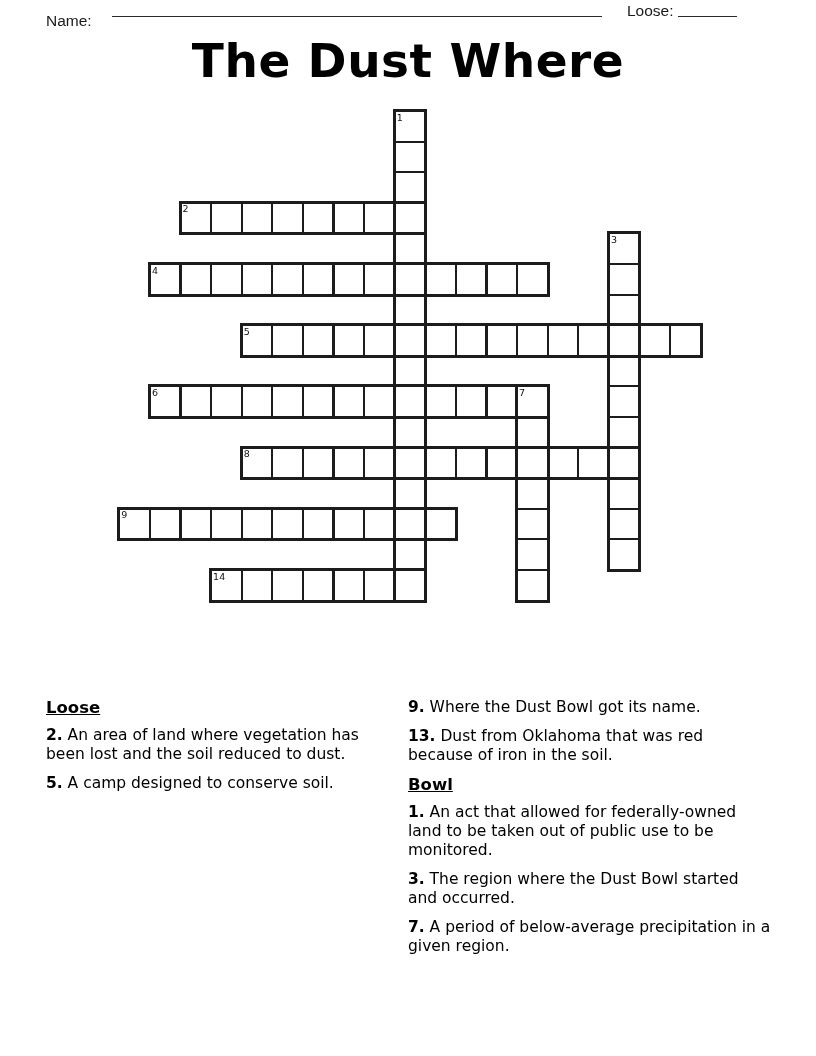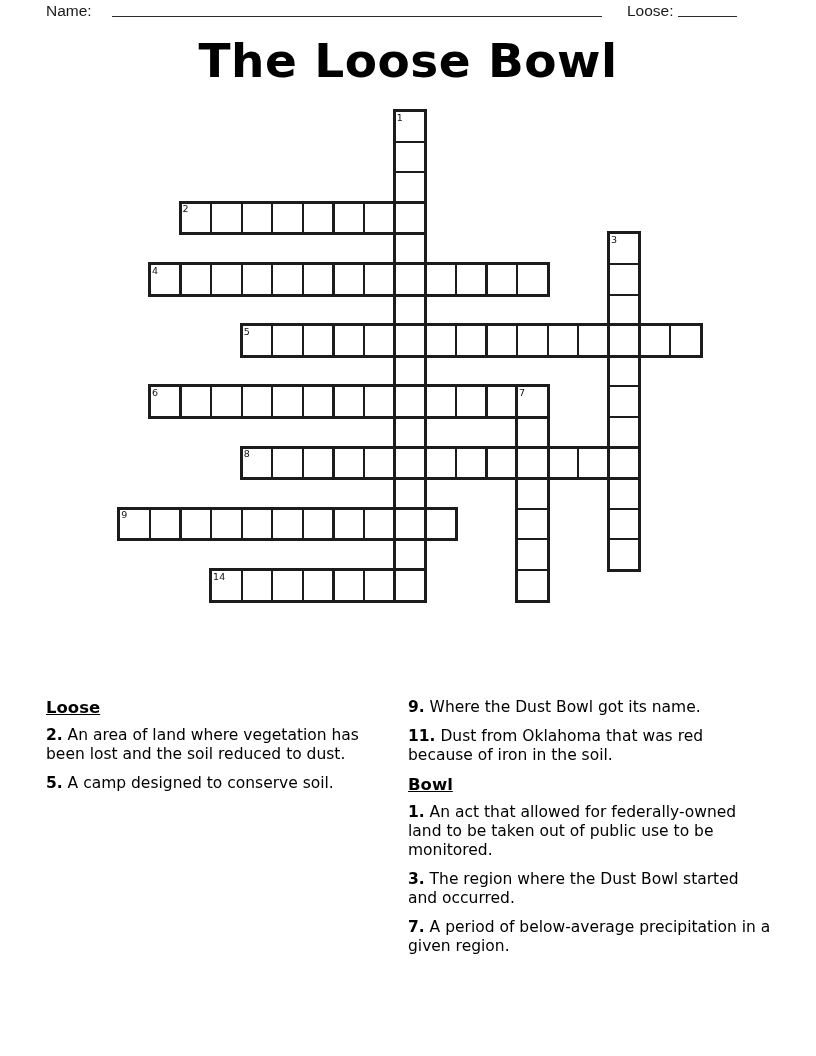--- a/index.html
+++ b/index.html
@@ -77,26 +77,26 @@
     font-size:15.5px;
     line-height:19px;
     margin:0 0 10px 0;
     color:#000;
   }
   .clue .cnum { font-weight:bold; }
 </style>
 </head>
 <body>
 
-<span class="hdr-label" style="left:46px; top:2px;">Name:</span>
+<span class="hdr-label" style="left:46px; top:12px;">Name:</span>
 <span class="blank-line" style="left:112px; top:16px; width:490px;"></span>
 <span class="hdr-label" style="left:627px; top:2px;">Loose:</span>
 <span class="blank-line" style="left:678px; top:16px; width:59px;"></span>
 
-<div class="page-title">The Loose Bowl</div>
+<div class="page-title">The Dust Where</div>
 
 <div id="grid">
     <div class="cell" style="left: 393.7px; top: 110px; width: 32.6px; height: 32.6px;"></div>
     <div class="cell" style="left: 393.7px; top: 140.6px; width: 32.6px; height: 32.6px;"></div>
     <div class="cell" style="left: 393.7px; top: 171.2px; width: 32.6px; height: 32.6px;"></div>
     <div class="cell" style="left: 393.7px; top: 201.8px; width: 32.6px; height: 32.6px;"></div>
     <div class="cell" style="left: 393.7px; top: 232.4px; width: 32.6px; height: 32.6px;"></div>
     <div class="cell" style="left: 393.7px; top: 263px; width: 32.6px; height: 32.6px;"></div>
     <div class="cell" style="left: 393.7px; top: 293.6px; width: 32.6px; height: 32.6px;"></div>
     <div class="cell" style="left: 393.7px; top: 324.2px; width: 32.6px; height: 32.6px;"></div>
@@ -232,21 +232,21 @@
   <div class="clue-heading">Loose</div>
   <div id="across-left">
       <div class="clue"><span class="cnum">2.</span> An area of land where vegetation has been lost and the soil reduced to dust.</div>
       <div class="clue"><span class="cnum">5.</span> A camp designed to conserve soil.</div>
     </div>
 </div>
 
 <div class="clues-col right">
   <div id="across-right">
       <div class="clue"><span class="cnum">9.</span> Where the Dust Bowl got its name.</div>
-      <div class="clue"><span class="cnum">11.</span> Dust from Oklahoma that was red because of iron in the soil.</div>
+      <div class="clue"><span class="cnum">13.</span> Dust from Oklahoma that was red because of iron in the soil.</div>
     </div>
   <div class="clue-heading" style="margin-top:2px;">Bowl</div>
   <div id="down-list">
       <div class="clue"><span class="cnum">1.</span> An act that allowed for federally-owned land to be taken out of public use to be monitored.</div>
       <div class="clue"><span class="cnum">3.</span> The region where the Dust Bowl started and occurred.</div>
       <div class="clue"><span class="cnum">7.</span> A period of below-average precipitation in a given region.</div>
     </div>
 </div>
 
 </body></html>

